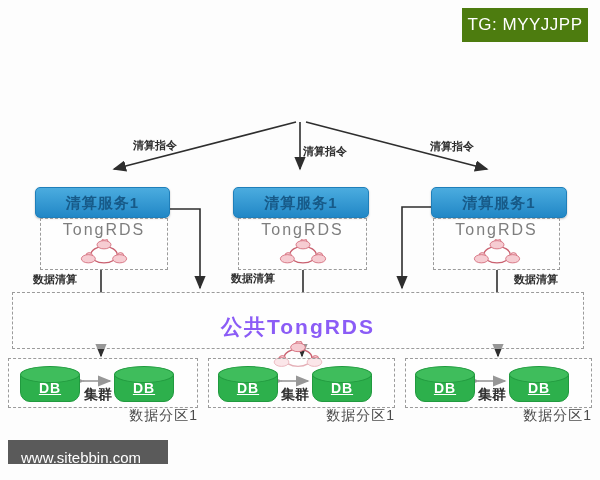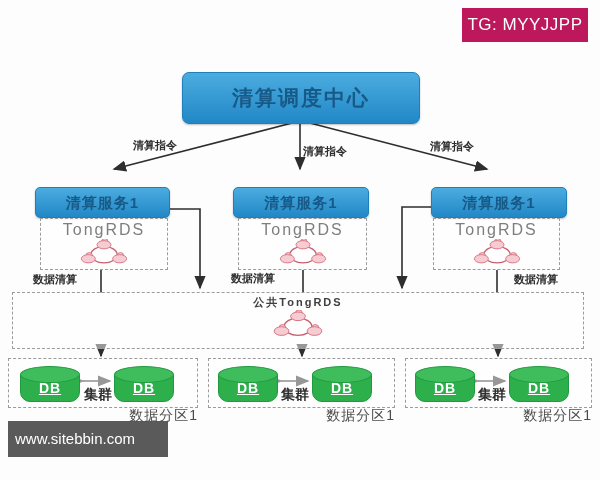--- a/index.html
+++ b/index.html
@@ -3,44 +3,44 @@
 <meta charset="utf-8">
 <style>
   html,body{margin:0;padding:0;background:#ffffff;}
   .stage{
     position:relative;width:600px;height:480px;background:#fdfdfd;overflow:hidden;
     font-family:"Liberation Sans","DejaVu Sans",sans-serif;
   }
   .abs{position:absolute;}
   
   .badge{
-    left:462px;top:8px;width:126px;height:34px;background:#be185d;color:#fff;
+    left:462px;top:8px;width:126px;height:34px;background:#4d7c0f;color:#fff;
     font-size:17px;line-height:34px;text-align:center;letter-spacing:.5px;
   }
   .footer-bar{
-    left:8px;top:421px;width:160px;height:36px;background:#5a5a5a;color:#fff;
-    font-size:15px;line-height:36px;padding-left:7px;box-sizing:border-box;
+    left:8px;top:440px;width:160px;height:24px;background:#5a5a5a;color:#fff;
+    font-size:15px;line-height:36px;padding-left:13px;box-sizing:border-box;
   }
   
   .box-blue{
     background:linear-gradient(#4bacdf,#2187c6);
     border:1px solid #1f7fba;border-radius:7px;
     color:#175a88;font-weight:bold;text-align:center;
     box-shadow:0 1px 2px rgba(0,0,0,.25);
   }
   .hub{left:182px;top:72px;width:236px;height:50px;font-size:21px;line-height:50px;letter-spacing:2px;}
   .service{top:172px;height:29px;font-size:15px;line-height:29px;border-radius:5px;letter-spacing:1px;margin-top:15px;}
   .s0{left:35px;width:133px;} .s1{left:233px;width:134px;} .s2{left:431px;width:134px;}
   
   .dashed{border:1.5px dashed #9b9b9b;background:rgba(255,255,255,.5);box-sizing:border-box;}
   .rds-box{top:218px;height:52px;text-align:center;}
   .r0{left:40px;width:128px;} .r1{left:238px;width:129px;} .r2{left:433px;width:127px;}
   .rds-title{margin-top:2px;font-size:16px;color:#7e7e7e;letter-spacing:2px;}
   .common-box{left:12px;top:292px;width:572px;height:57px;text-align:center;}
-  .common-title{margin-top:2px;font-size:11px;font-weight:bold;color:#404040;letter-spacing:2px;}
+  .common-title{margin-top:20px;font-size:21px;font-weight:bold;color:#8b5cf6;letter-spacing:2px;}
   .cluster-box{top:358px;height:50px;}
   .k0{left:8px;width:190px;} .k1{left:208px;width:187px;} .k2{left:405px;width:187px;}
   
   .lbl{font-size:11px;font-weight:bold;color:#2f2f2f;white-space:nowrap;}
   .i0{left:133px;top:138px;} .i1{left:303px;top:144px;} .i2{left:430px;top:139px;}
   .c0{left:33px;top:272px;} .c1{left:231px;top:271px;} .c2{left:514px;top:272px;}
   .link-lbl{font-size:14px;font-weight:bold;color:#2f2f2f;font-family:Liberation Mono, monospace;}
   .g0{left:84px;top:386px;} .g1{left:281px;top:386px;} .g2{left:478px;top:386px;}
   .partition{top:407px;text-align:right;font-size:14px;font-weight:normal;color:#4b4b4b;letter-spacing:1px;}
   
@@ -86,21 +86,20 @@
       <line x1="498" y1="349" x2="498" y2="356" marker-end="url(#ah)"></line>
       <line x1="83" y1="381" x2="110" y2="381" marker-start="url(#ah)" marker-end="url(#ah)"></line>
       <line x1="281" y1="381" x2="308" y2="381" marker-start="url(#ah)" marker-end="url(#ah)"></line>
       <line x1="478" y1="381" x2="505" y2="381" marker-start="url(#ah)" marker-end="url(#ah)"></line>
     </g>
   </svg>
 
   <div class="abs badge">TG: MYYJJPP</div>
   <div class="abs footer-bar">www.sitebbin.com</div>
 
-  <div class="abs box-blue hub">清算调度中心</div>
 
   <div class="abs lbl i0">清算指令</div>
   <div class="abs lbl i1">清算指令</div>
   <div class="abs lbl i2">清算指令</div>
 
   <div class="abs box-blue service s0">清算服务1</div>
   <div class="abs box-blue service s1">清算服务1</div>
   <div class="abs box-blue service s2">清算服务1</div>
 
   <div class="abs dashed rds-box r0">

